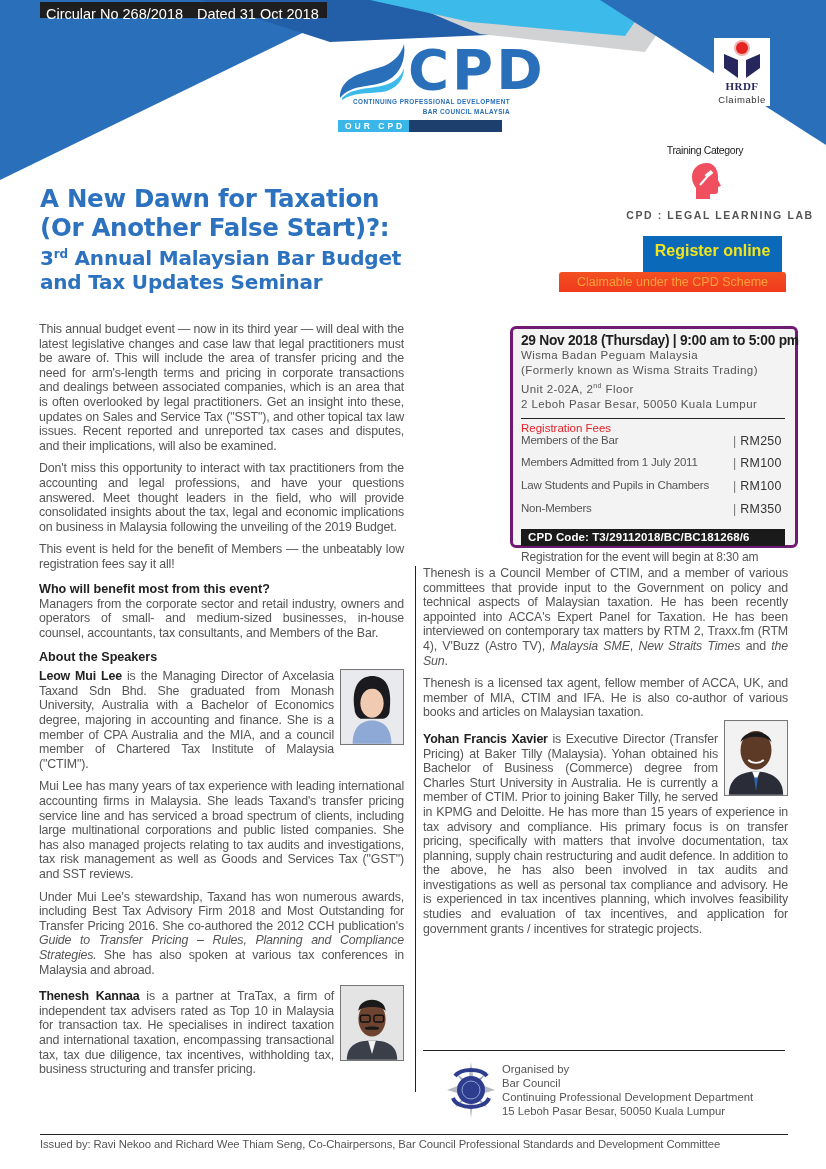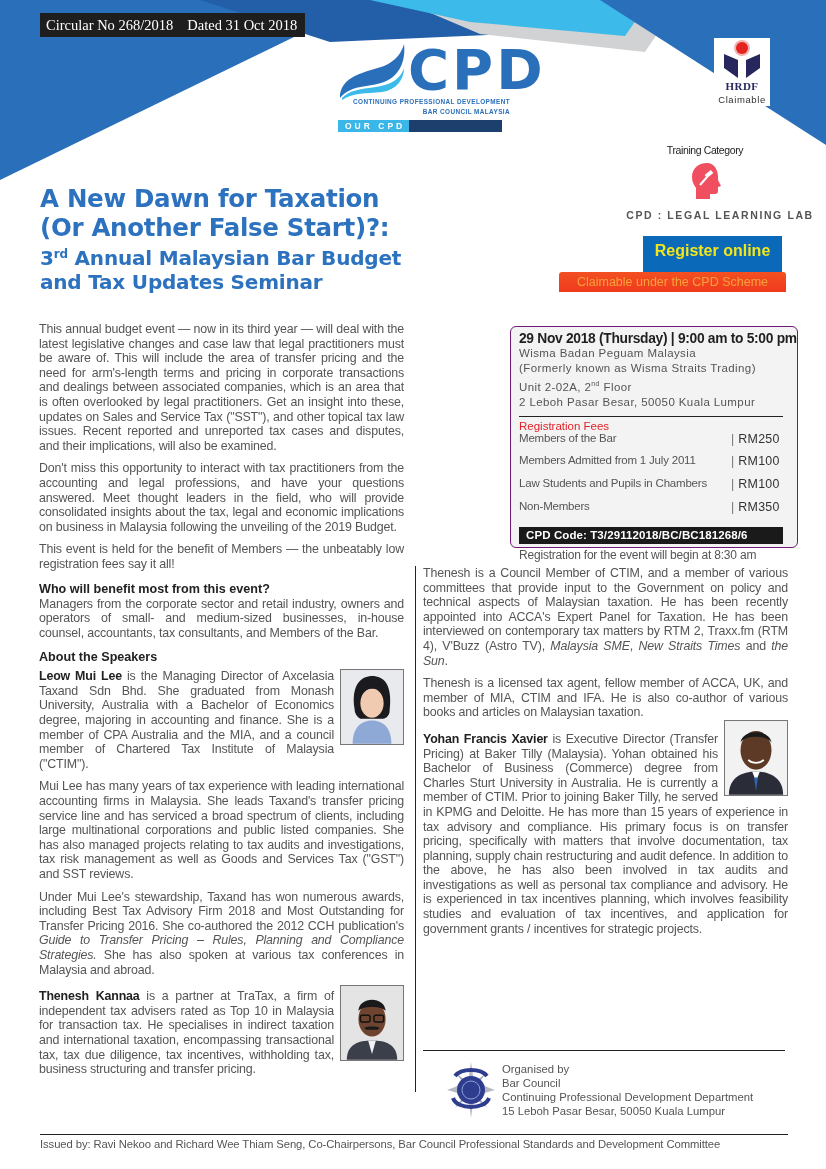--- a/index.html
+++ b/index.html
@@ -4,22 +4,22 @@
 <style>
   * { box-sizing: border-box; margin: 0; padding: 0; }
   html, body { width: 826px; height: 1169px; background: #ffffff; overflow: hidden; }
   body { position: relative; font-family: "Liberation Sans", sans-serif; color: #555555; }
 
   .bg-svg { position: absolute; left: 0; top: 0; width: 826px; height: 1169px; z-index: 0; }
 
   .abs { position: absolute; z-index: 2; }
 
   
-  .circular { left: 40px; top: 13px; height: 24px; background: #1e1e1e; color: #ffffff;
-    font-size: 14.5px; line-height: 24px; padding: 0 8px 0 6px; white-space: nowrap; font-family: Liberation Serif, serif; }
+  .circular { left: 40px; top: 2px; height: 16px; background: #1e1e1e; color: #ffffff;
+    font-size: 14.5px; line-height: 24px; padding: 0 8px 0 6px; white-space: nowrap; }
   .circular span + span { margin-left: 14px; }
 
   
   .cpd-logo { left: 338px; top: 42px; width: 172px; height: 92px; }
   .cpd-word { position: absolute; left: 70px; top: 0; font-size: 56px; color: #2a6fba; letter-spacing: 3px; font-family: "DejaVu Sans", sans-serif; font-weight: bold; line-height: 56px; }
   .cpd-sub1 { position: absolute; right: 0; top: 56px; font-size: 6.4px; font-weight: bold; color: #2a6fba; letter-spacing: 0.4px; white-space: nowrap; }
   .cpd-sub2 { position: absolute; right: 0; top: 66px; font-size: 6.4px; font-weight: bold; color: #2a6fba; letter-spacing: 0.4px; white-space: nowrap; }
   .cpd-tag { position: absolute; left: 0; top: 78px; height: 12px; display: flex; font-size: 8.5px; font-weight: bold; color: #fff; letter-spacing: 3px; line-height: 12px; }
   .cpd-tag .a { background: #3bb6e8; padding: 0 4px 0 7px; }
   .cpd-tag .b { background: #1c3f6e; padding: 12px 2px 0 5px; }
@@ -41,21 +41,21 @@
   .claim-top { height: 21px; background: linear-gradient(#f35022, #ef3a1c); color: #f7a03c; font-size: 12.5px; text-align: center; line-height: 21px; border-bottom: 1px solid #fff; }
   .claim-bot { height: 22px; background: linear-gradient(#ea1c1c, #d51111); color: #f9ee25; font-size: 12.5px; font-weight: bold; text-align: center; line-height: 22px; }
 
   
   .title { left: 40px; top: 184px; color: #2c72bf; font-weight: bold; font-family: "DejaVu Sans", sans-serif; }
   .title .l1 { font-size: 24.5px; line-height: 29px; letter-spacing: -0.3px; white-space: nowrap; }
   .title .l3 { font-size: 20px; line-height: 24px; letter-spacing: -0.2px; white-space: nowrap; }
   .title sup { font-size: 12px; vertical-align: 7px; }
 
   
-  .info-box { left: 510px; top: 326px; width: 288px; height: 222px; background: #f3f3f3; border: 1px solid #701a75; border-radius: 6px; padding: 4px 8px 0 8px; }
+  .info-box { left: 510px; top: 326px; width: 288px; height: 222px; background: #f3f3f3; border: 3px solid #701a75; border-radius: 6px; padding: 4px 8px 0 8px; }
   .info-date { font-size: 13.8px; font-weight: bold; color: #1f1f1f; white-space: nowrap; letter-spacing: -0.3px; margin-top: 0px; }
   .info-venue { font-size: 13.5px; font-weight: bold; color: #555; letter-spacing: 0.5px; margin-top: 4px; }
   .info-addr { font-size: 11.5px; color: #555; line-height: 15px; letter-spacing: 0.4px; }
   .info-addr sup { font-size: 7px; }
   .info-sep { height: 1px; background: #222; margin: 6px 0 3px 0; width: 264px; }
   .fees-title { font-size: 11.5px; color: #e0232a; }
   .fee-row { display: flex; font-size: 11.5px; line-height: 13.5px; color: #555; }
   .fee-row .n { width: 212px; letter-spacing: -0.2px; }
   .fee-row .p { color: #333; letter-spacing: 0.3px; }
   .fee-row .p::before { content: "| "; color: #777; font-weight: normal; }

